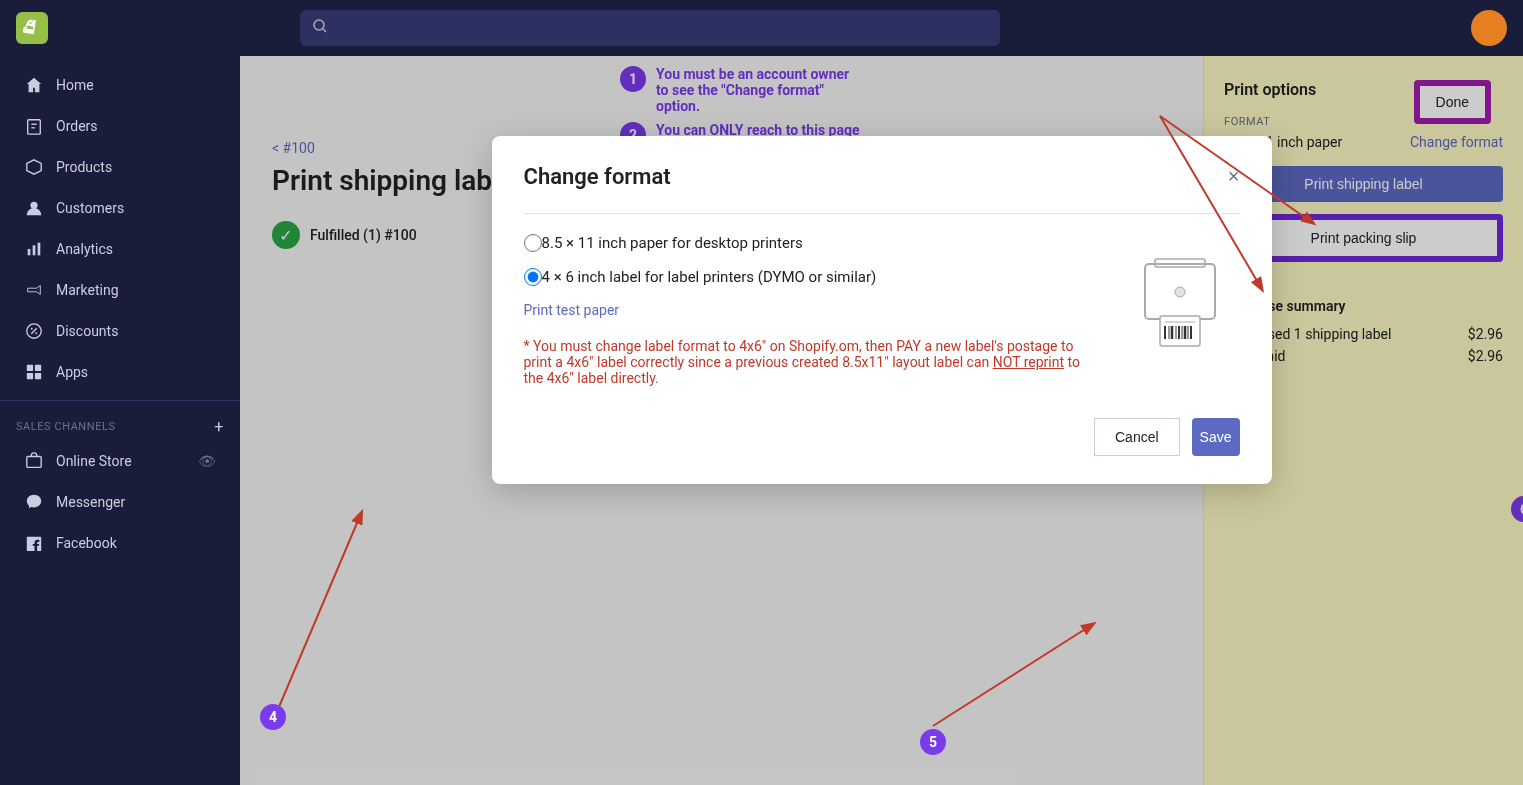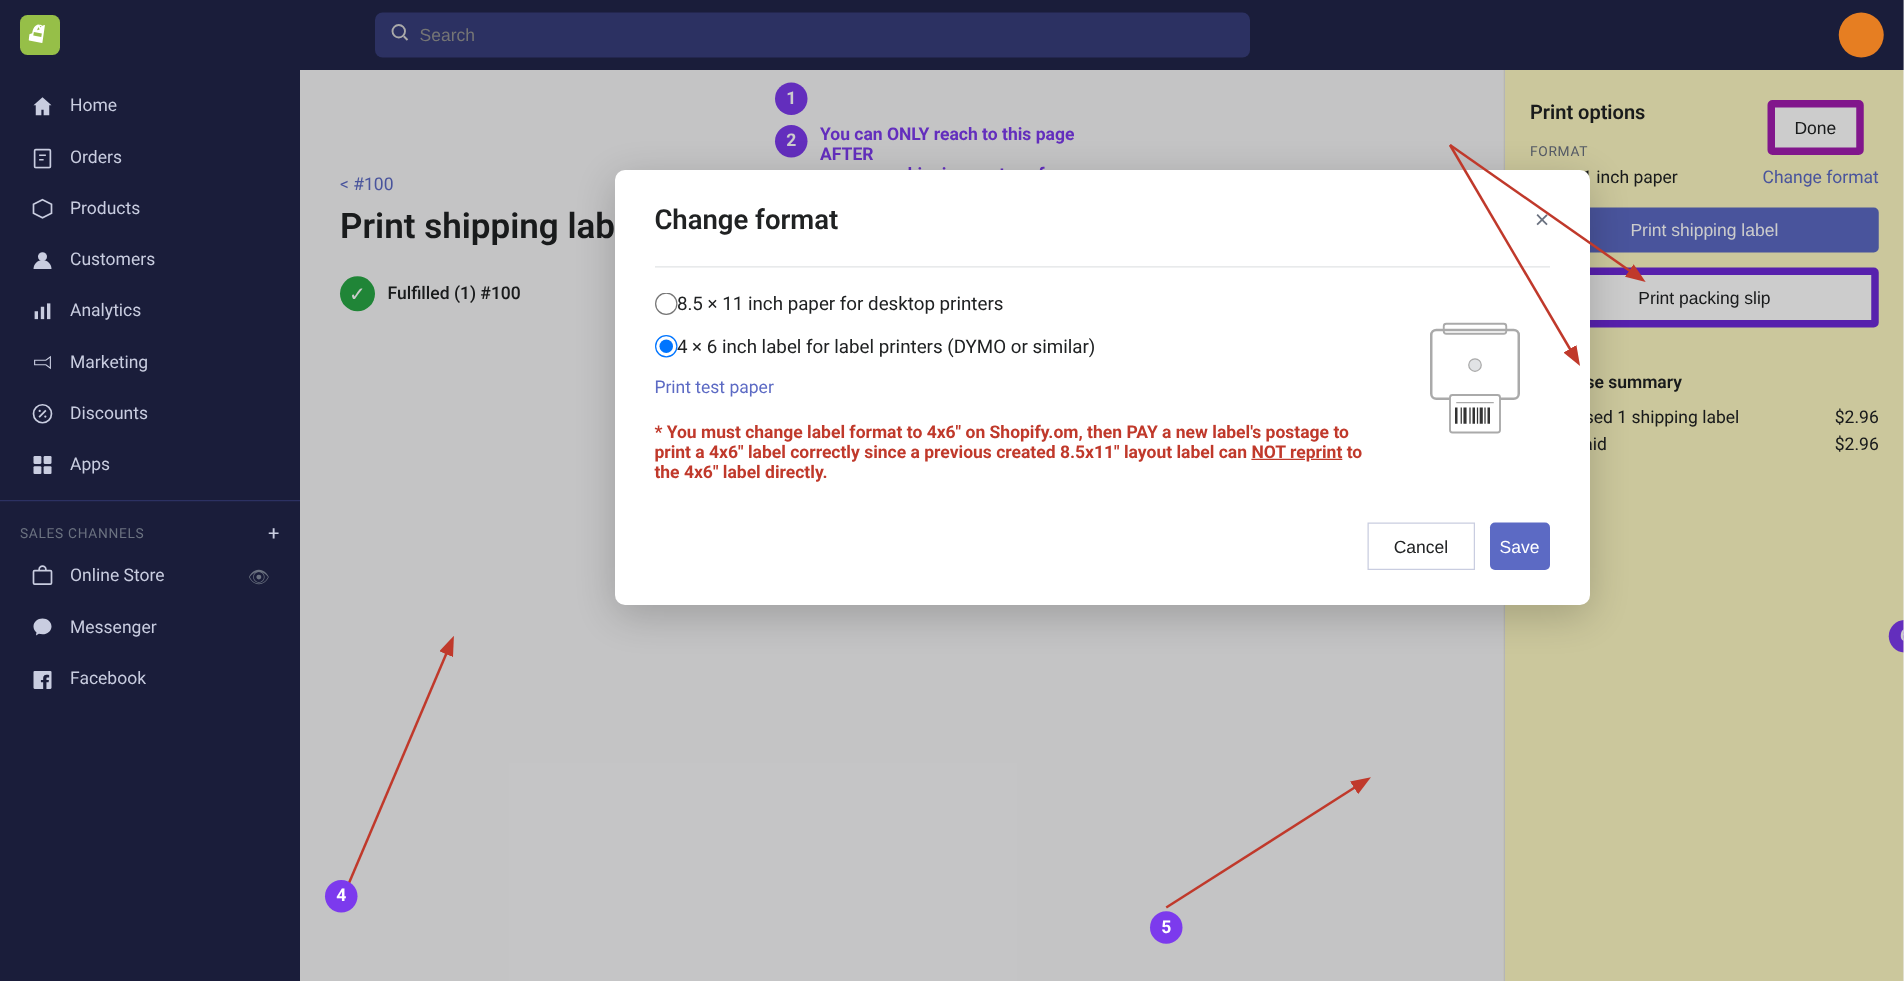--- a/index.html
+++ b/index.html
@@ -246,21 +246,21 @@
       margin-bottom: 16px;
       font-size: 15px;
       color: #202223;
     }
     .radio-option input[type="radio"] { width: 18px; height: 18px; cursor: pointer; }
 
     .print-test-link { color: #5c6ac4; font-size: 14px; cursor: pointer; text-decoration: none; margin-bottom: 20px; display: block; }
 
     .annotation-note {
       font-size: 14px;
-      font-weight: bold;
+      font-weight: normal;
       color: #c0392b;
     }
     .annotation-note u { text-decoration: underline; }
 
     .modal-footer {
       display: flex;
       justify-content: flex-end;
       gap: 12px;
       margin-top: 32px;
     }
@@ -301,21 +301,20 @@
         <path d="M13.5 2c-.1 0-.2 0-.3.1-.1 0-1.5.4-1.5.4s-1-.9-2.7-.9c-1.7 0-3.4 1.3-4.3 3.3-.6 1.4-.8 2.7-.9 3.6L2 9.1c-.4.1-.5.3-.5.5l-.5 4.4c0 .2.1.4.3.4l10.3 1.9c.1 0 .3 0 .3-.2L13.9 2.3c0-.2-.2-.3-.4-.3zm-3.9.8c1.1 0 1.8.6 1.8.6l-1.1.3c-.3-1-.8-1.7-1.4-2 .3 0 .5.1.7.1zm-1.5.3c.8.4 1.4 1.4 1.6 2.5l-2 .6c.3-1.2.9-2.4 1.5-3.1h-.1zm2.9 8.5l-6.4-1.2.5-2.8 6.4 1.2-.5 2.8z"></path>
       </svg>
   </div>
   <div class="search-bar">
     <span class="search-icon-svg">
       <svg width="16" height="16" viewBox="0 0 16 16" fill="none">
           <circle cx="7" cy="7" r="5" stroke="#aaa" stroke-width="1.5"></circle>
           <line x1="11" y1="11" x2="14" y2="14" stroke="#aaa" stroke-width="1.5"></line>
         </svg>
     </span>
-    <input type="text" placeholder="Search" style="">
   </div>
   <div class="avatar"></div>
 </div>
 
 <div class="main-layout">
 
   <div class="sidebar">
     <div class="sidebar-item">
       <span class="icon">
         <svg width="18" height="18" viewBox="0 0 20 20" fill="#c9cde0">
@@ -426,20 +425,21 @@
       <span>Facebook</span>
     </div>
   </div>
 
   <div style="display: flex; flex: 1; overflow: hidden; position: relative;">
     <div class="content-area">
 
       <div style="position: absolute; top: 10px; left: 380px; right: 340px; z-index: 10;">
         <div class="annotation-1">
           <div class="annotation-bubble">1</div>
+          <div class="annotation-text" style="font-size: 14px;">You must be an account owner to see the "Change format" option.</div>
         </div>
         <div class="annotation-2">
           <div class="annotation-bubble">2</div>
           <div class="annotation-text" style="font-size: 14px; white-space: pre-line;">You can ONLY reach to this page AFTER
 you pay a shipping postage for an order.</div>
         </div>
       </div>
 
       <div style="margin-top: 60px;">
         <div class="breadcrumb">&lt; #100</div>

